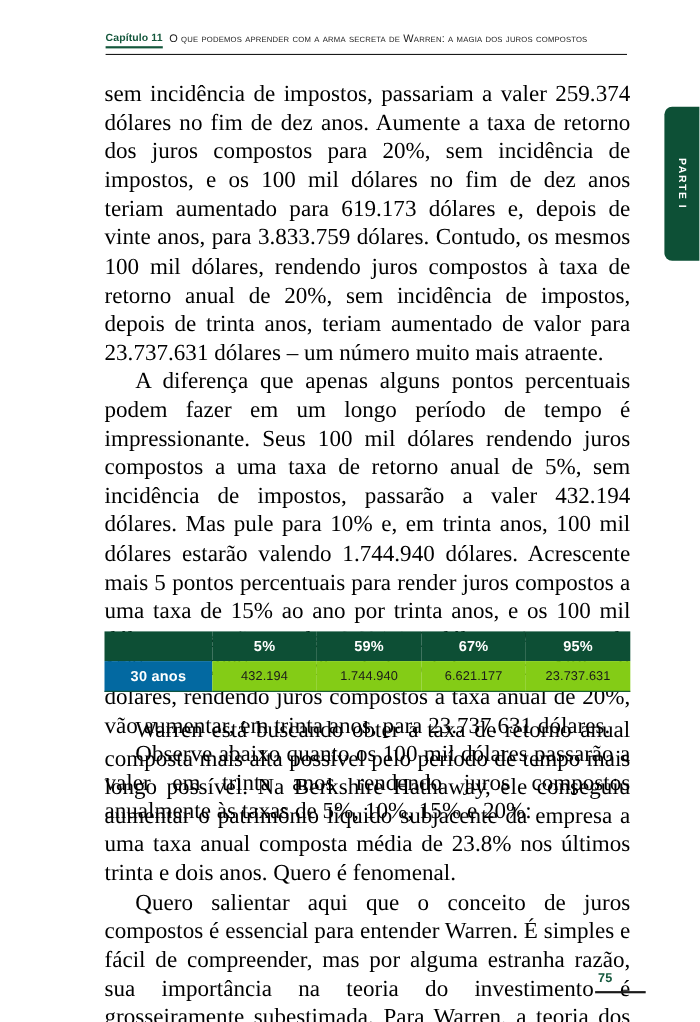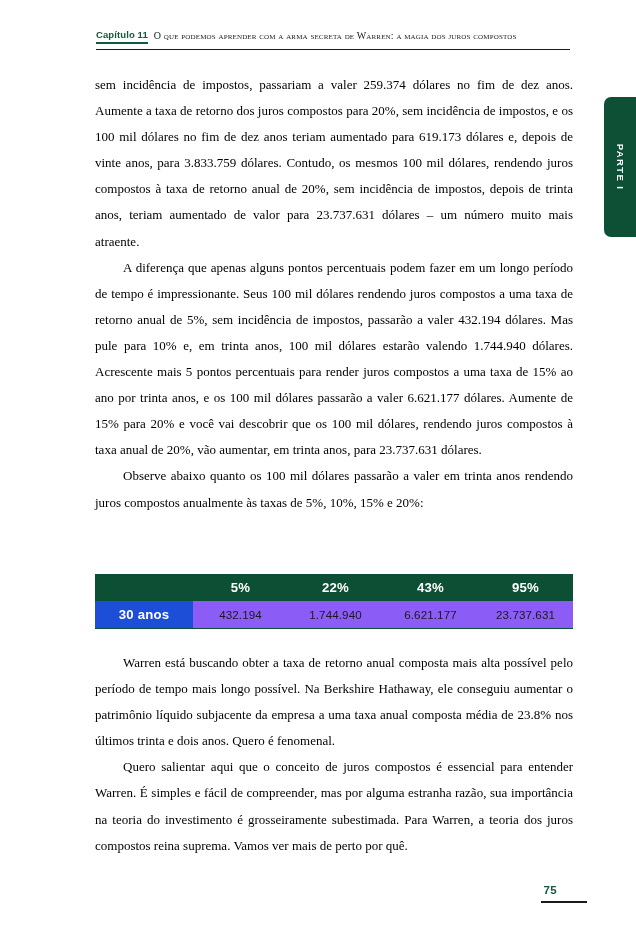--- a/index.html
+++ b/index.html
@@ -43,21 +43,21 @@
     font-size: 9.5px;
     color: #14573c;
     letter-spacing: 0.1px;
     padding-bottom: 2px;
     border-bottom: 2.2px solid #14573c;
     margin-right: 6px;
     position: relative;
     top: -1px;
   }
   .header-title {
-    font-family: Liberation Serif, serif;
+    font-family: Liberation Sans, sans-serif;
     font-size: 10px;
     color: #1a1a1a;
     font-variant: small-caps;
     letter-spacing: 0.15px;
   }
   .header-rule {
     position: absolute;
     left: 0;
     top: 19px;
     width: 474px;
@@ -92,21 +92,21 @@
 
   
   .body-col {
     position: absolute;
     left: 95px;
     top: 72px;
     width: 478px;
   }
   p.para {
     margin: 0;
-    font-size: 13px;
+    font-size: 21px;
     line-height: 26.1px;
     text-align: justify;
     text-justify: inter-word;
     -webkit-hyphens: none;
     hyphens: none;
     color: #000000;
   }
   p.indent {
     text-indent: 28px;
   }
@@ -142,27 +142,27 @@
     letter-spacing: 0.2px;
   }
   .thead-row th.corner {
     background: #0d4f35;
   }
   .body-row td {
     height: 27px;
     font-size: 11.6px;
     text-align: center;
     vertical-align: middle;
-    background: #8b5cf6;
+    background: #84cc16;
     color: #1a1a1a;
     letter-spacing: 0.1px;
     border-bottom: 1.6px solid #0d4f35;
   }
   .body-row td.row-label {
-    background: #1d4ed8;
+    background: #0369a1;
     color: #ffffff;
     font-size: 13.2px;
     font-weight: bold;
     letter-spacing: 0.2px;
   }
   .col-label { width: 98px; }
   .col-data  { width: 95px; }
 
   
   .page-number-box {
@@ -221,22 +221,22 @@
         <col class="col-label">
         <col class="col-data">
         <col class="col-data">
         <col class="col-data">
         <col class="col-data">
       </colgroup>
       <thead>
         <tr class="thead-row">
           <th class="corner"></th>
           <th>5%</th>
-          <th>22%</th>
-          <th>43%</th>
+          <th>59%</th>
+          <th>67%</th>
           <th>95%</th>
         </tr>
       </thead>
       <tbody>
         <tr class="body-row">
           <td class="row-label">30 anos</td>
           <td>432.194</td>
           <td>1.744.940</td>
           <td>6.621.177</td>
           <td>23.737.631</td>

